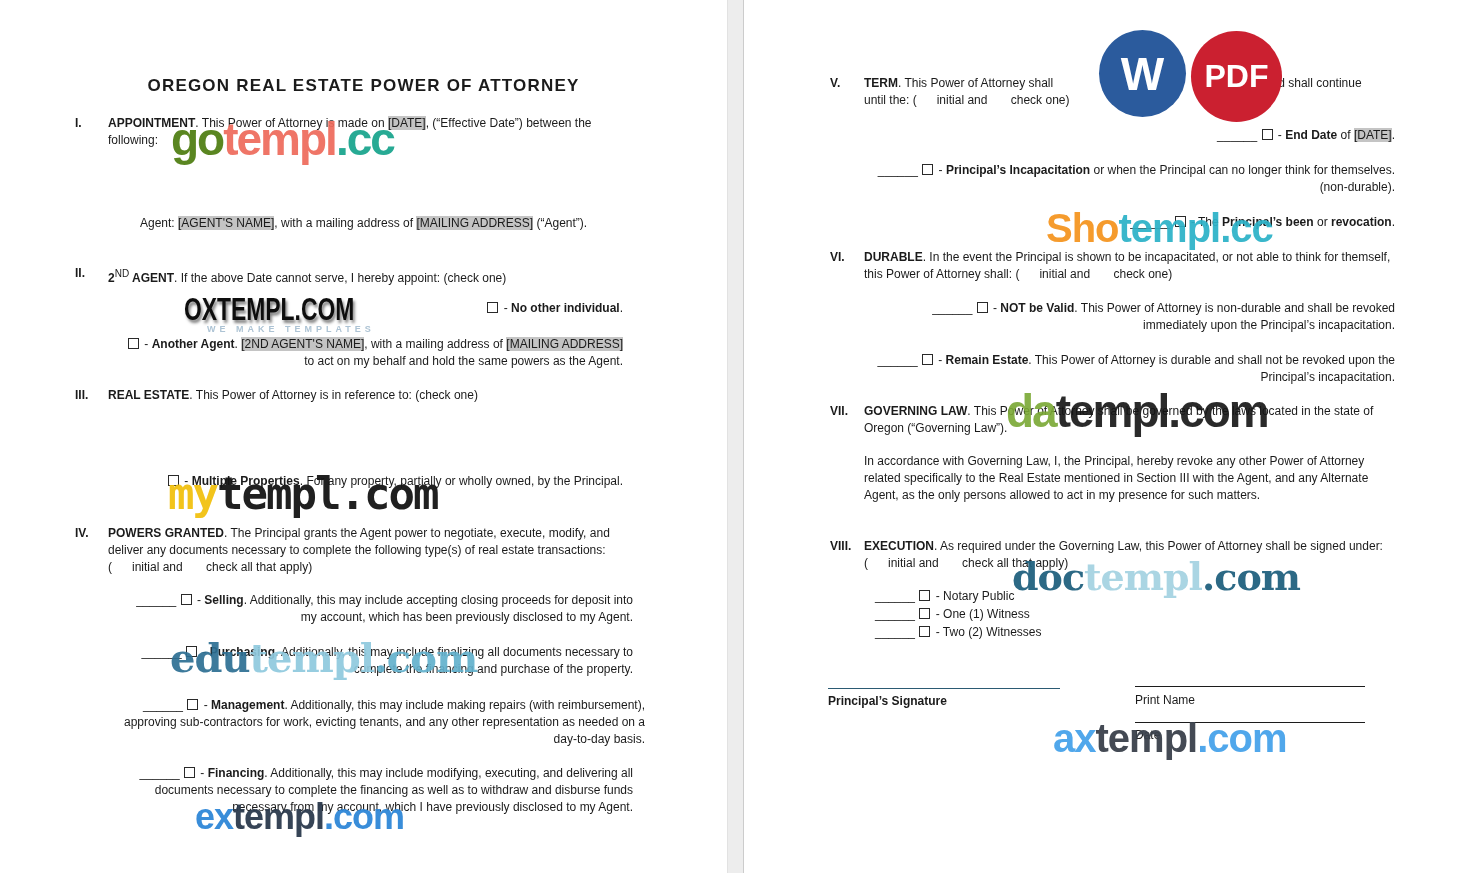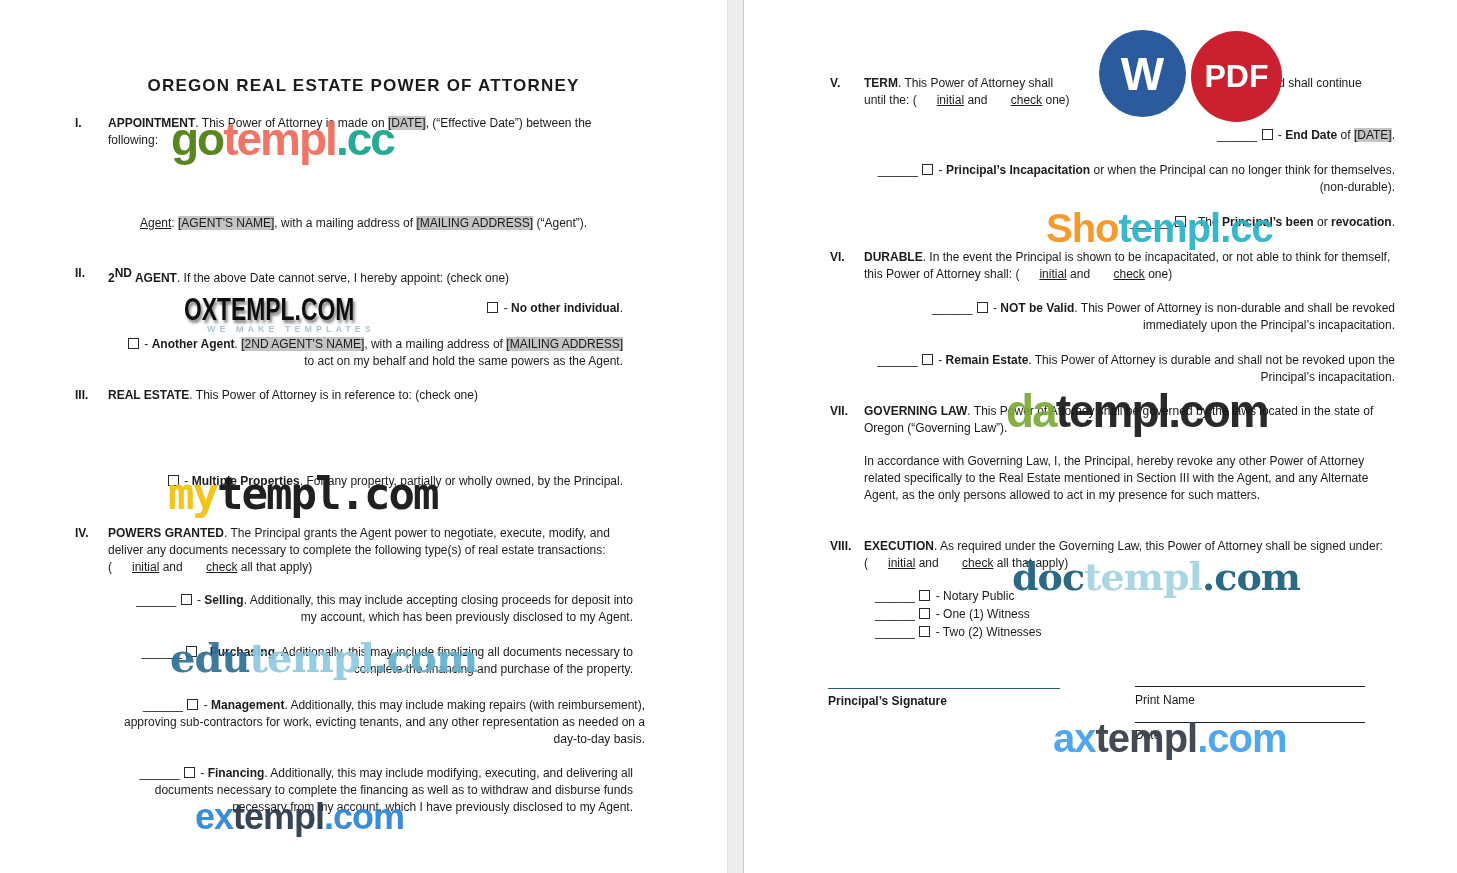--- a/index.html
+++ b/index.html
@@ -10,23 +10,23 @@
   .page-right{left:744px;width:713px;}
   .gutter{position:absolute;left:727px;top:0;width:17px;height:873px;background:#ededed;
           border-left:1px solid #e2e2e2;border-right:1px solid #cccccc;box-sizing:border-box;z-index:2;}
   .doc-title{position:absolute;left:0;top:76px;width:727px;text-align:center;
              font-size:17px;font-weight:700;letter-spacing:1.2px;z-index:3;}
   .rn{position:absolute;font-size:12px;font-weight:700;line-height:17px;z-index:3;}
   .para{position:absolute;font-size:12px;line-height:17px;z-index:3;}
   .hang{text-indent:12px;text-align:right;}
   .nowrap{white-space:nowrap;}
   .sb{font-weight:700;}
-  .su{text-decoration:underline;padding-left:20px;}
+  .su{padding-left:20px;}
   .shl{background:#c4c4c4;}
-  .ssup{font-weight:700;font-size:12px;vertical-align:5px;margin-top:36px;}
+  .ssup{font-weight:400;font-size:10px;vertical-align:5px;margin-top:36px;}
   .cb{display:inline-block;width:9px;height:9px;border:1px solid #2a2a2a;background:#fff;
       vertical-align:-1px;margin:0 2px 0 1px;}
   
   .wm{position:absolute;white-space:nowrap;font-weight:700;z-index:6;}
   .wm-gotempl{left:171px;top:112px;font-size:46px;letter-spacing:-2px;opacity:.92;}
   .wm-oxtempl{left:184px;top:292px;font-size:26px;letter-spacing:0;color:#0e0e0e;
               text-shadow:2px 2px 3px rgba(0,0,0,.5);transform:scale(.88,1.18);transform-origin:left top;}
   .wm-oxtempl-sub{left:207px;top:324px;font-size:9px;letter-spacing:4px;color:#a9c0d2;opacity:.95;}
   .wm-mytempl{left:168px;top:468px;font-size:44px;letter-spacing:-2px;font-family:"DejaVu Sans Mono",monospace;opacity:.95;}
   .wm-edutempl{left:170px;top:634px;font-size:40px;letter-spacing:-1px;font-family:"DejaVu Serif",serif;opacity:.92;}

